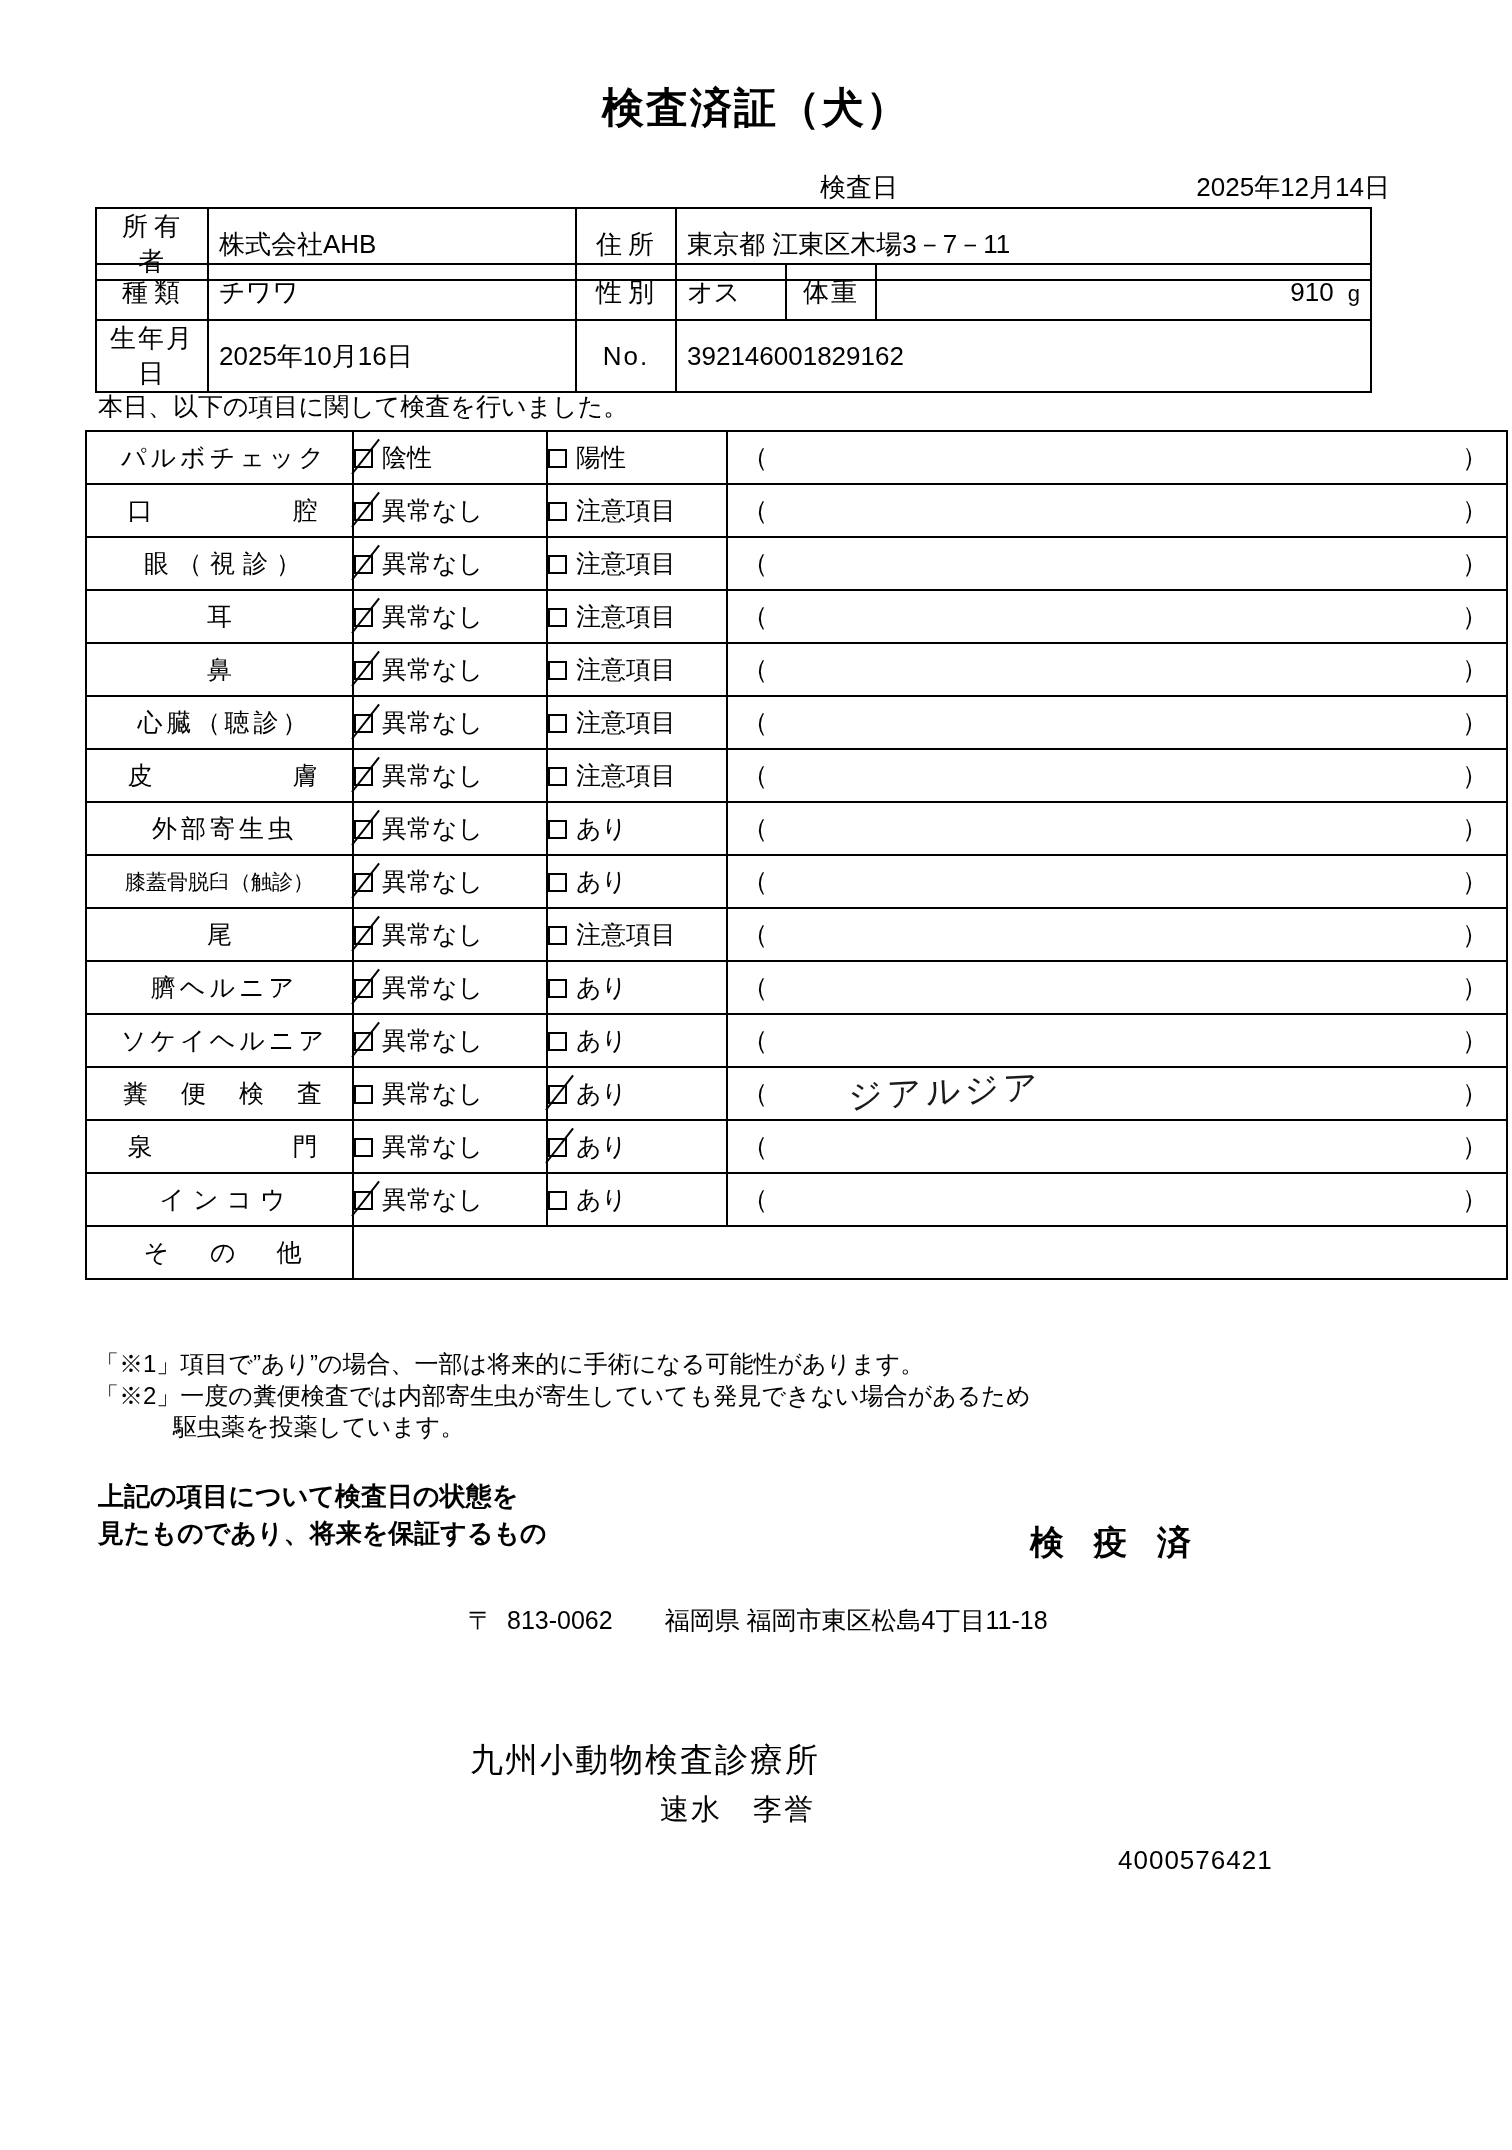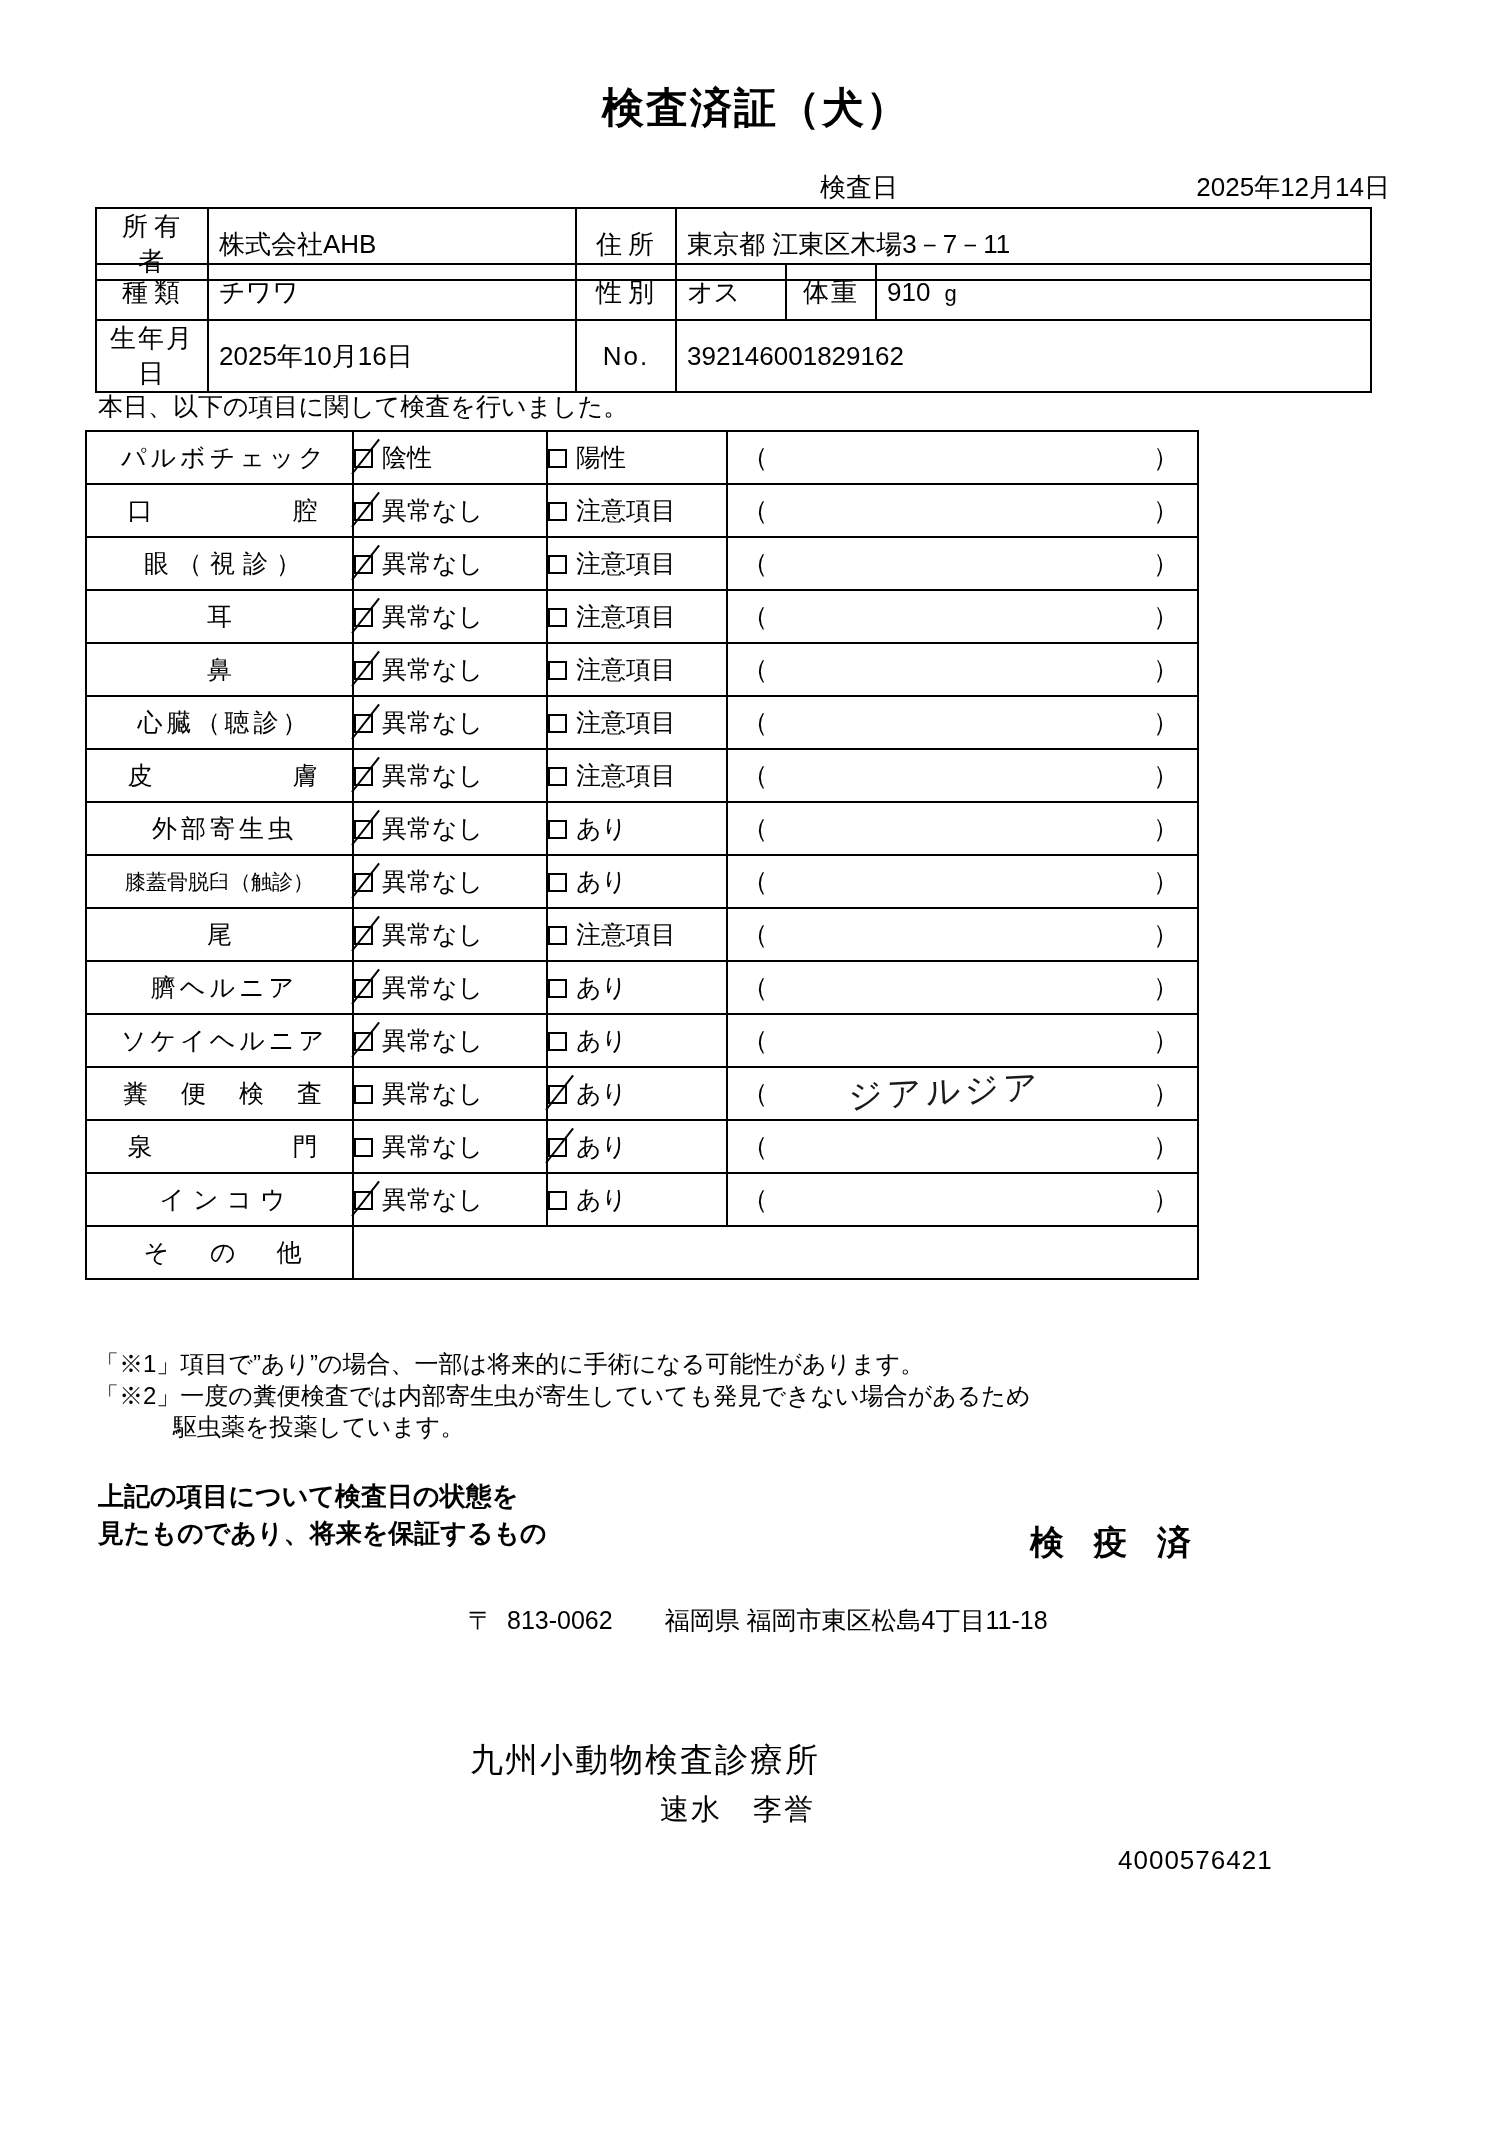--- a/index.html
+++ b/index.html
@@ -65,41 +65,41 @@
   .lbl-cell {
     text-align: center;
     letter-spacing: 6px;
     padding-left: 14px !important;
   }
   .lbl-cell-tight {
     text-align: center;
     letter-spacing: 2px;
   }
   .val-cell { text-align: left; }
-  .val-right { text-align: left; }
+  .val-right { text-align: right; }
   .w-unit {
     display: inline-block;
     margin-left: 14px;
     font-size: 22px;
   }
 
   
   .intro-line {
     position: absolute;
     left: 98px;
     top: 390px;
     font-size: 25px;
   }
 
   
   .checks {
     position: absolute;
     left: 85px;
     top: 430px;
-    width: 1114px;
+    width: 1423px;
     border-collapse: collapse;
     table-layout: fixed;
   }
   .checks td {
     border: 2px solid #000;
     height: 51px;
     font-size: 25px;
     vertical-align: middle;
     padding: 0;
   }

